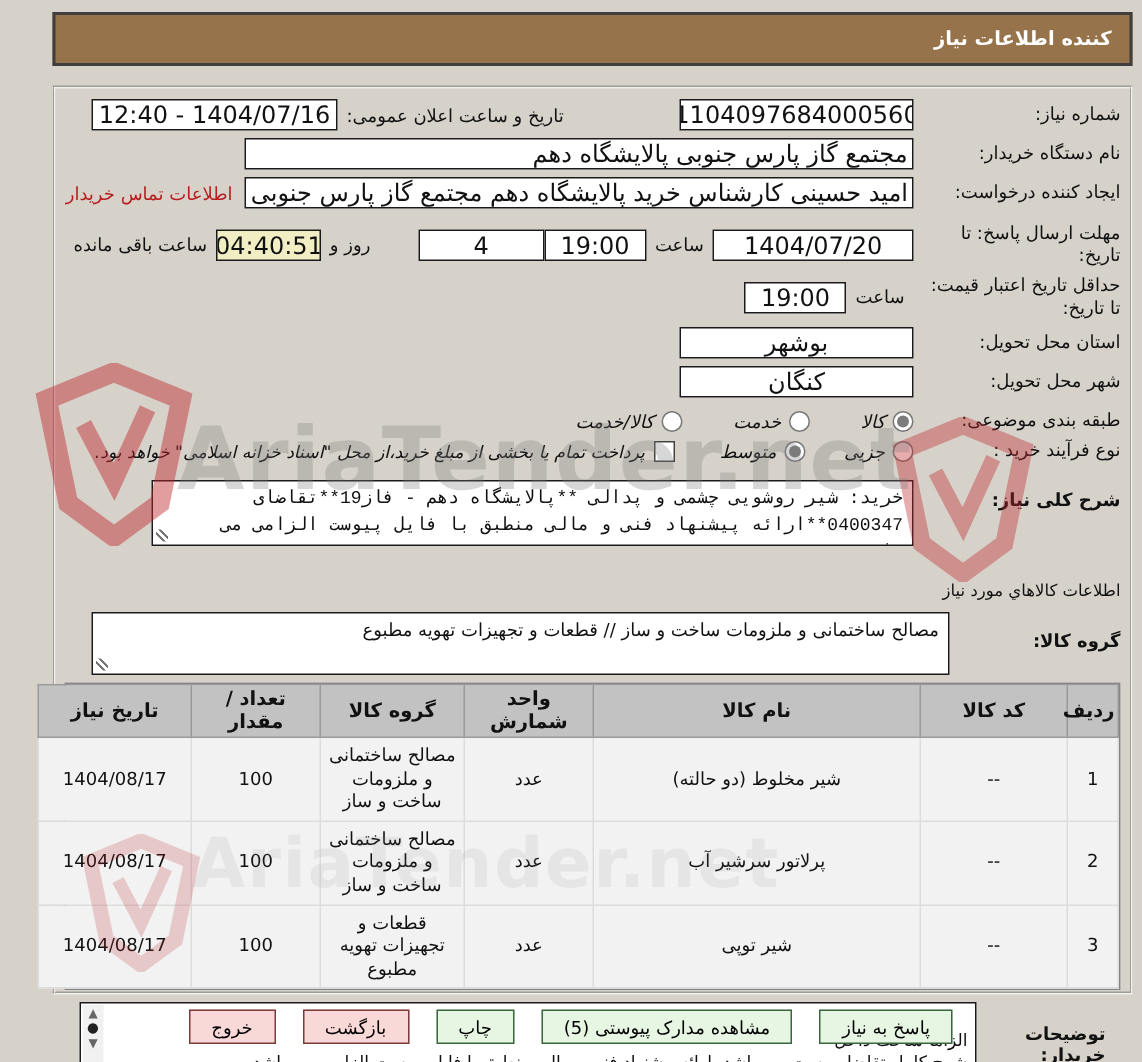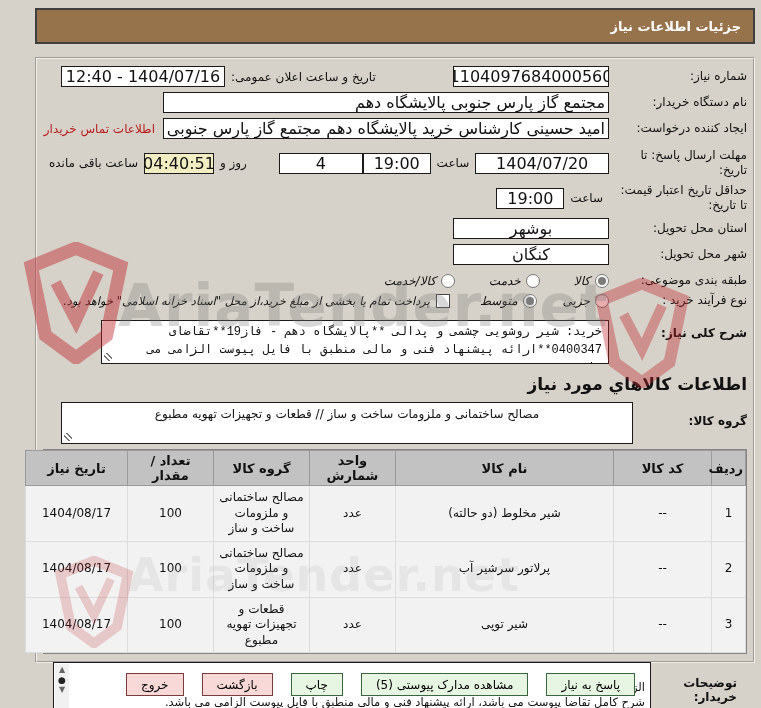--- a/index.html
+++ b/index.html
@@ -51,29 +51,29 @@
   
   .tbox{
     background:#fff;border:1px solid #1a1a1a;position:relative;
     padding:2px 6px;line-height:1.5;box-sizing:border-box;overflow:hidden;
   }
   .rz{
     position:absolute;left:2px;bottom:2px;width:8px;height:8px;
     background:linear-gradient(45deg,transparent 30%,#777 30%,#777 40%,transparent 40%,transparent 60%,#777 60%,#777 70%,transparent 70%);
   }
   .desc-box{width:508px;height:44px;font-family:Liberation Mono, monospace;}
-  .group-box{width:572px;height:42px;text-align:center;margin-right:16px;}
+  .group-box{width:572px;height:42px;text-align:right;margin-right:16px;}
   .notes-box{width:598px;height:66px;padding:1px 5px 1px 20px;white-space:pre-line;line-height:1.34;font-size:11.5px;}
   .notes-lbl{white-space:pre-line;font-weight:bold;width:96px;padding-right:10px;box-sizing:border-box;}
   .scrollbar{
     position:absolute;left:1px;top:1px;bottom:1px;width:14px;background:#f1f1f1;
     display:flex;flex-direction:column;align-items:center;font-size:8px;color:#666;padding-top:1px;box-sizing:border-box;
   }
   .scrollbar .thumb{font-size:9px;color:#222;line-height:1;}
-  .section-title{font-weight:bold;font-size:17px;margin:10px 0 8px 0;}
+  .section-title{font-weight:normal;font-size:11px;margin:23px 0 8px 0;}
   
   .table-wrap{border:1px solid #858585;margin:4px 0 8px 0;background:#fff;}
   table{width:100%;border-collapse:collapse;table-layout:fixed;}
   th{
     background:#c2c2c2;border:1px solid #9a9a9a;font-weight:bold;
     height:30px;font-size:13px;padding:2px;
   }
   td{
     background:#f2f2f2;border:1px solid #dcdcdc;text-align:center;
     padding:4px 3px;font-size:12px;line-height:1.3;word-wrap:break-word;
@@ -99,21 +99,21 @@
   .wm-shield{position:absolute;opacity:.45;}
   .wm-shield.s1{top:242px;left:22px;}
   .wm-shield.s2{top:278px;left:592px;opacity:.38;}
   .wm-shield.s3{top:556px;left:52px;opacity:.20;}
   .wm-text.t2{top:548px;left:128px;font-size:46px;opacity:.10;}
 </style>
 </head>
 <body>
 
 <div class="titlebar">
-  <span>جزئیات اطلاعات نیاز</span>
+  <span>کننده اطلاعات نیاز</span>
 </div>
 
 <div class="content">
 
   <div class="row">
     <span class="lbl">شماره نیاز:</span>
     <div class="inp w148">1104097684000560</div>
     <div class="left-group">
       <span class="small-lbl">تاریخ و ساعت اعلان عمومی:</span>
       <div class="inp w158">1404/07/16 - 12:40</div>

